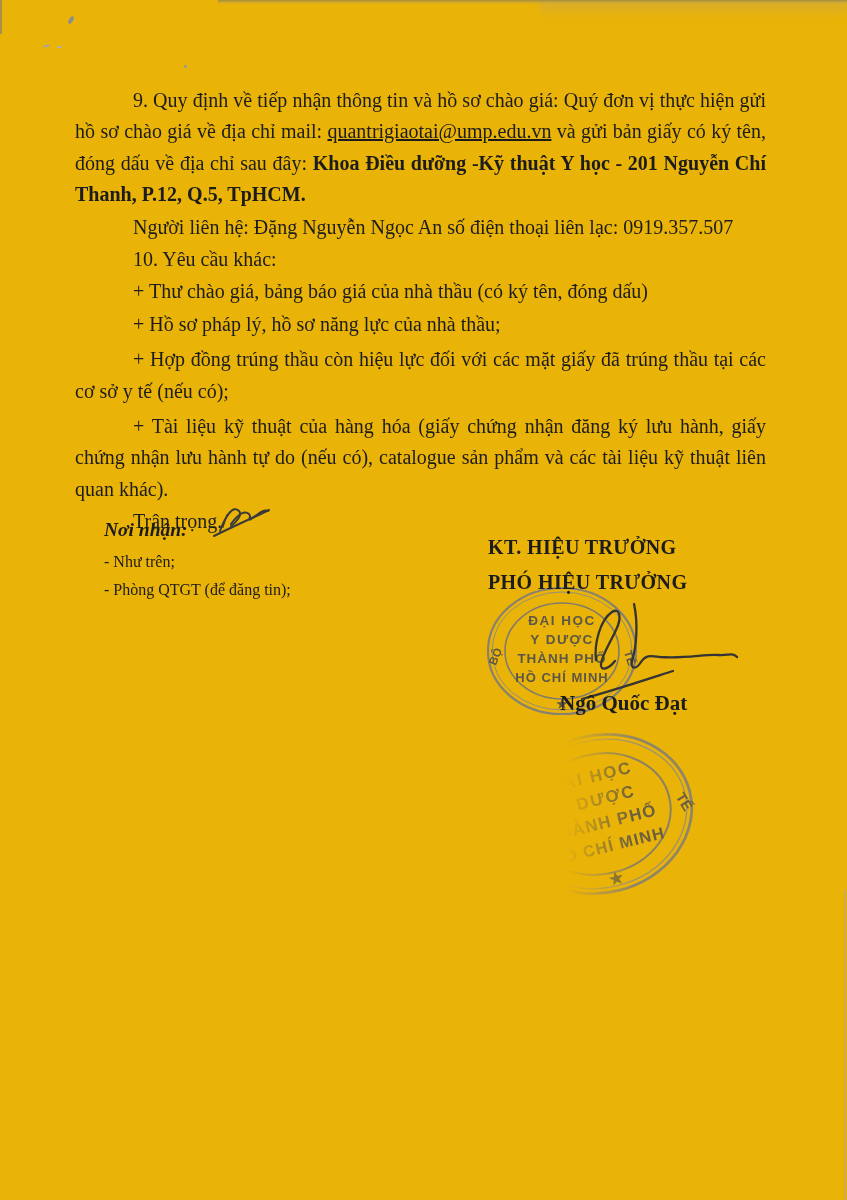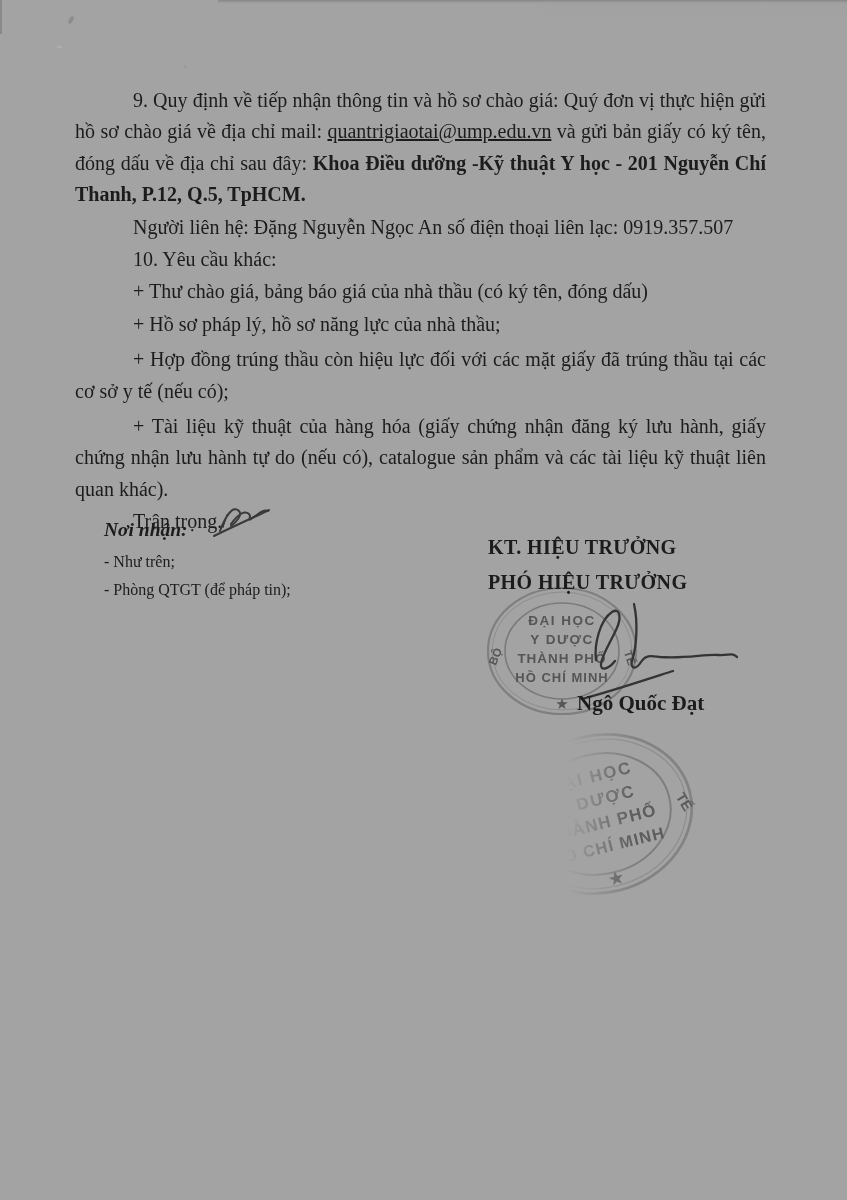--- a/index.html
+++ b/index.html
@@ -1,18 +1,18 @@
 <!DOCTYPE html>
 <html><head>
 <meta charset="utf-8">
 <style>
   html,body { margin:0; padding:0; background:#e8e8e6; }
   .page {
     position:relative; width:847px; height:1200px; margin:0 auto;
-    background:#a3a3a3;
+    background:#eab308;
     font-family:"Liberation Serif","DejaVu Serif",serif;
     color:#1c1c1c; overflow:hidden;
   }
   
   .top-smudge { position:absolute; top:0; left:218px; right:0; height:5px;
     background:linear-gradient(to bottom, rgba(110,110,110,.55), rgba(150,150,150,.15) 60%, transparent); }
   .top-smudge2 { position:absolute; top:2px; left:540px; right:0; height:16px;
     background:linear-gradient(to bottom, rgba(160,160,160,.25), transparent); filter:blur(2px); }
   .left-edge-line { position:absolute; top:0; left:0; width:2px; height:34px; background:rgba(120,120,120,.6); }
   .right-edge-line { position:absolute; right:1px; top:890px; bottom:0; width:2px; background:rgba(165,165,165,.45); }
@@ -31,21 +31,21 @@
   .u { text-decoration:underline; }
   .b { font-weight:bold; }
   .closing-line { position:relative; }
 
   .recipients { position:absolute; left:104px; top:516px; font-size:18px; line-height:28px; }
   .recipients-heading { font-weight:bold; font-style:italic; font-size:19.5px; margin-bottom:4px; }
   .recipients-item { font-size:16px; }
 
   .sign-titles { position:absolute; left:488px; top:530px; width:268px; text-align:left;
     font-weight:bold; font-size:20px; line-height:35px; letter-spacing:.4px; }
-  .signer-name { position:absolute; left:577px; top:691px; font-weight:bold; font-size:21px; }
+  .signer-name { position:absolute; left:560px; top:691px; font-weight:bold; font-size:21px; }
 
   .overlay { position:absolute; left:0; top:0; pointer-events:none; }
   .stamp-text { font-family:"Liberation Sans","DejaVu Sans",sans-serif; font-weight:bold;
     fill:#4d4d4d; text-anchor:middle; }
 </style>
 </head>
 <body>
 
 <div class="page">
 
@@ -109,21 +109,21 @@
     <g fill="none" stroke="#3a3a3a" stroke-width="2" stroke-linecap="round">
       <path d="M 220 531 C 226 515, 233 505, 239 511 C 243 515, 236 522, 231 526"></path>
       <path d="M 231 524 C 238 514, 245 510, 249 514 C 252 517, 247 521, 251 519 C 258 515, 262 509, 268 511"></path>
       <path d="M 214 536 C 230 528, 248 520, 269 510"></path>
     </g>
   </svg>
 
   <div class="recipients">
     <div class="recipients-heading">Nơi nhận:</div>
     <div class="recipients-item">- Như trên;</div>
-    <div class="recipients-item">- Phòng QTGT (để pháp tin);</div>
+    <div class="recipients-item">- Phòng QTGT (để đăng tin);</div>
   </div>
 
   <div class="sign-titles">
     <div>KT. HIỆU TRƯỞNG</div>
     <div>PHÓ HIỆU TRƯỞNG</div>
   </div>
   <div class="signer-name">Ngô Quốc Đạt</div>
 
 </div>
 

